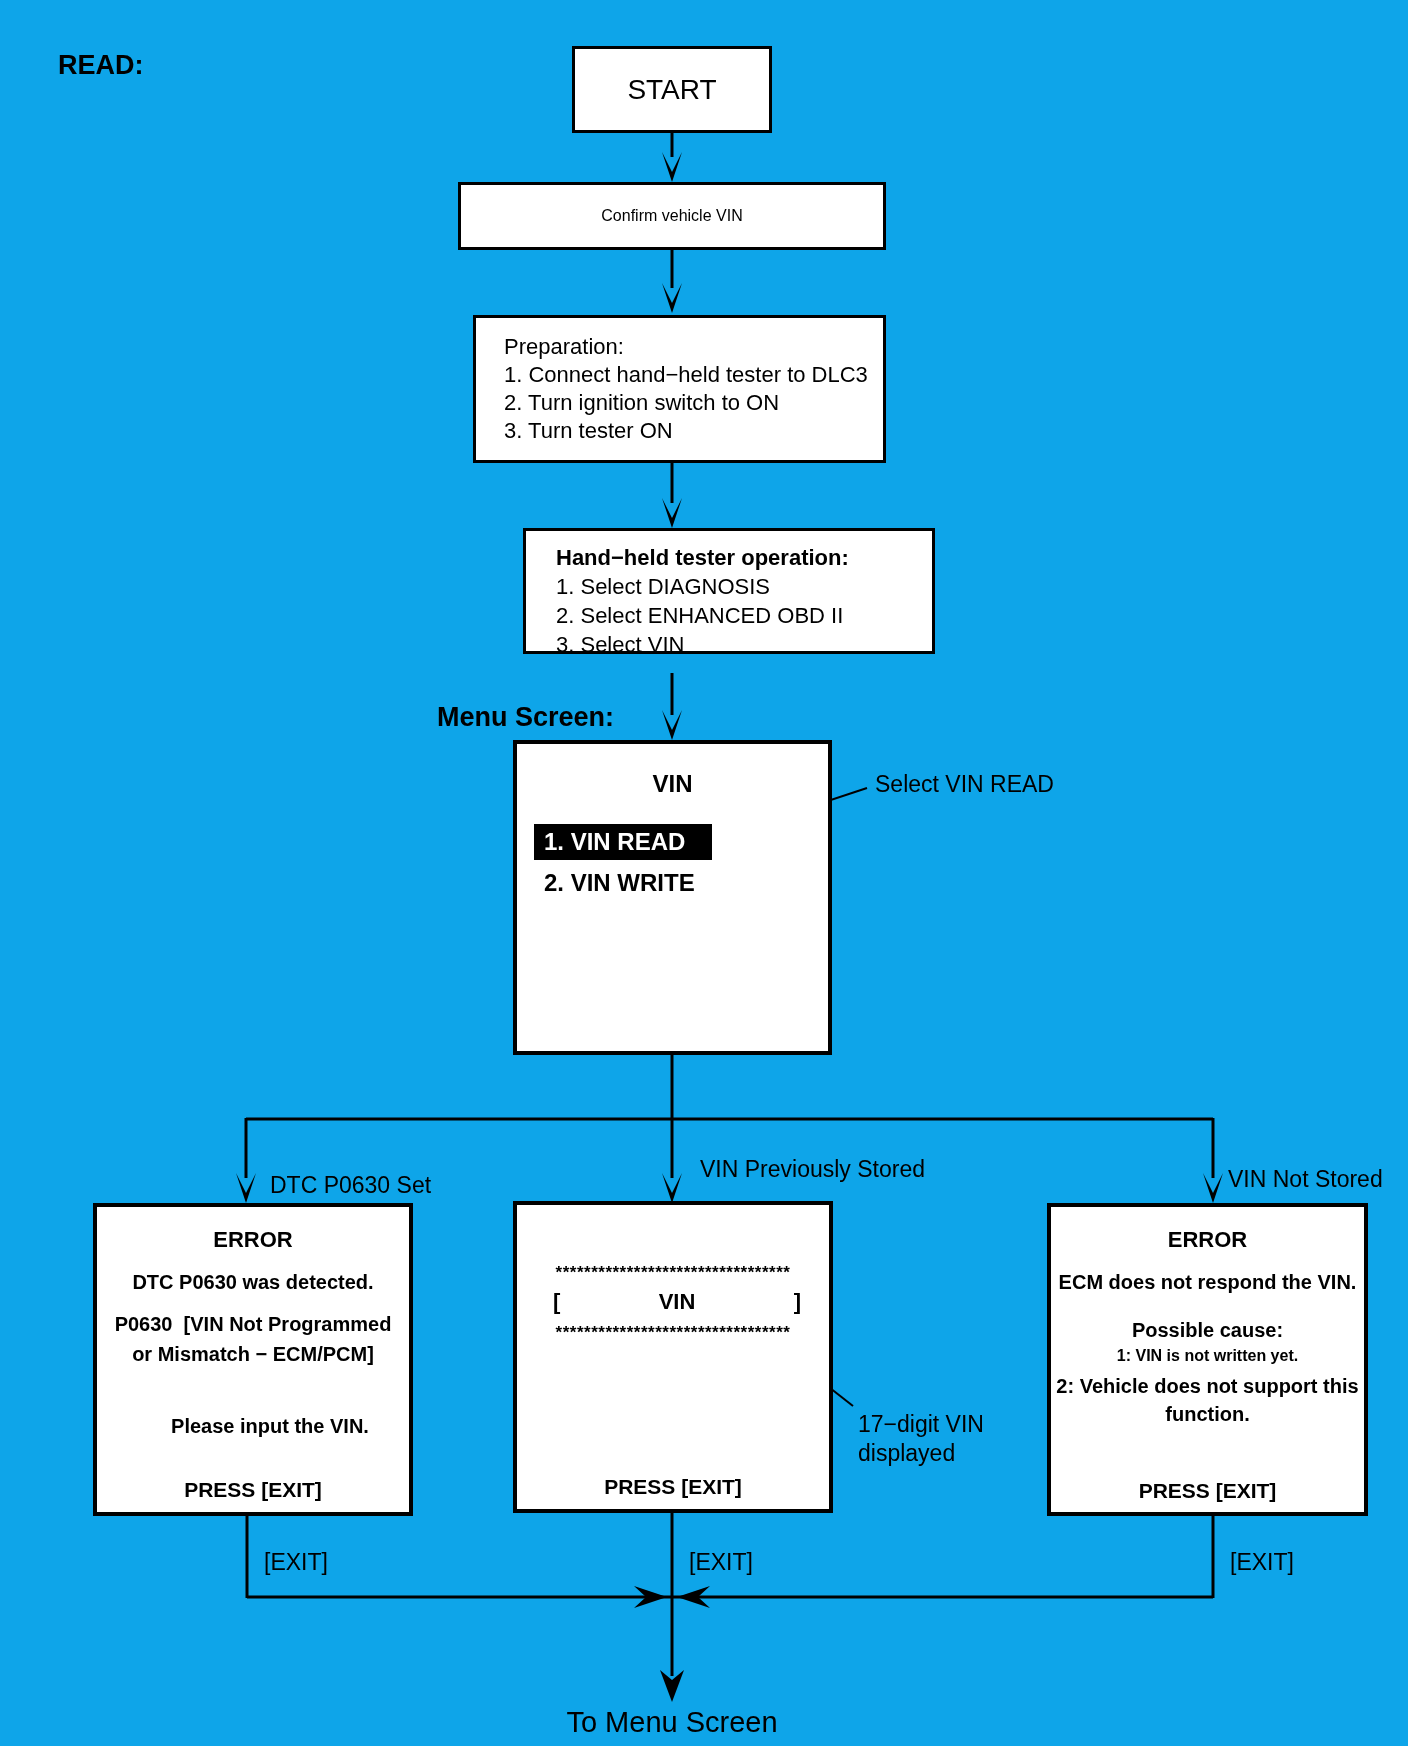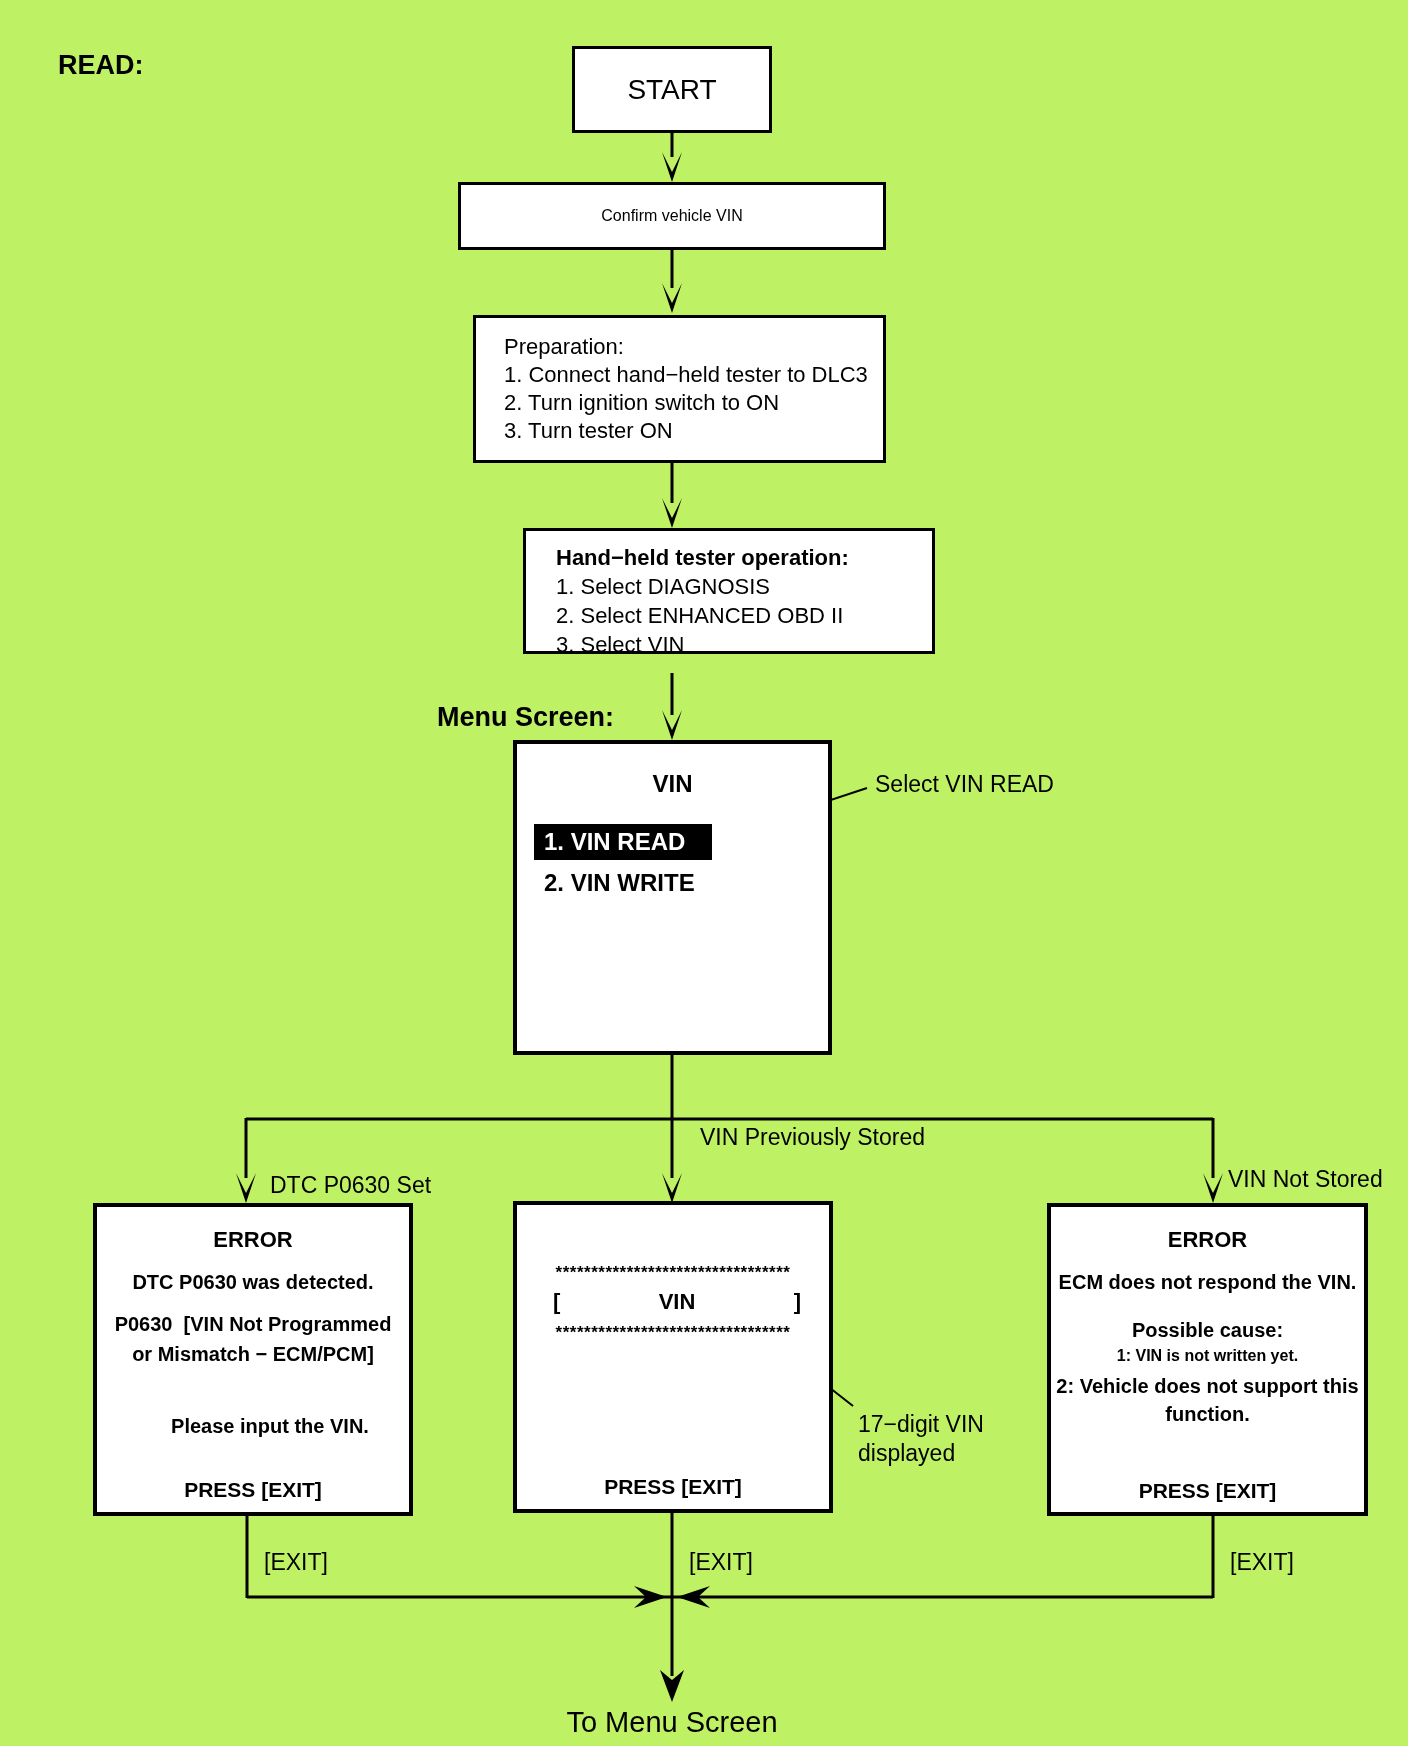--- a/index.html
+++ b/index.html
@@ -1,17 +1,17 @@
 <!DOCTYPE html>
 <html><head>
 <meta charset="utf-8">
 <style>
   html,body{margin:0;padding:0;background:#fff;}
   #page{
-    position:relative;width:1408px;height:1746px;background:#bef264;
+    position:relative;width:1408px;height:1746px;background:#0ea5e9;
     font-family:"Liberation Sans", sans-serif;color:#000;overflow:hidden;
   }
   .box{
     position:absolute;border:3px solid #000;background:#fff;box-sizing:border-box;z-index:2;
   }
   .box.thick{border-width:4px;}
   .lbl{position:absolute;z-index:3;white-space:nowrap;}
   .b{font-weight:bold;}
   .bl{position:absolute;left:0;right:0;text-align:center;white-space:pre-wrap;z-index:3;}
   svg.connectors{position:absolute;left:0;top:0;z-index:1;}
@@ -98,21 +98,21 @@
     <div class="bl b" style="top:26px;font-size:24px;">VIN</div>
     <div class="menu-hl" style="left:17px;top:80px;width:168px;height:36px;padding-left:10px;font-size:24px;">
       <span>1. VIN READ</span>
     </div>
     <div class="lbl b" style="left:27px;top:125px;font-size:24px;">2. VIN WRITE</div>
   </div>
 
   <div class="lbl" style="left:875px;top:771px;font-size:23px;">Select VIN READ</div>
 
   <div class="lbl" style="left:270px;top:1172px;font-size:23px;">DTC P0630 Set</div>
-  <div class="lbl" style="left:700px;top:1124px;font-size:23px;">VIN Previously Stored</div>
+  <div class="lbl" style="left:700px;top:1156px;font-size:23px;">VIN Previously Stored</div>
   <div class="lbl" style="left:1228px;top:1166px;font-size:23px;">VIN Not Stored</div>
 
   <div class="box thick" style="left:93px;top:1203px;width:320px;height:313px;font-weight:bold;">
     <div class="bl" style="top:20px;font-size:22px;">ERROR</div>
     <div class="bl" style="top:64px;font-size:20px;">DTC P0630 was detected.</div>
     <div class="bl" style="top:106px;font-size:20px;">P0630  [VIN Not Programmed</div>
     <div class="bl" style="top:136px;font-size:20px;">or Mismatch − ECM/PCM]</div>
     <div class="bl" style="top:208px;font-size:20px;padding-left:34px;">Please input the VIN.</div>
     <div class="bl" style="top:271px;font-size:21px;">PRESS [EXIT]</div>
   </div>

